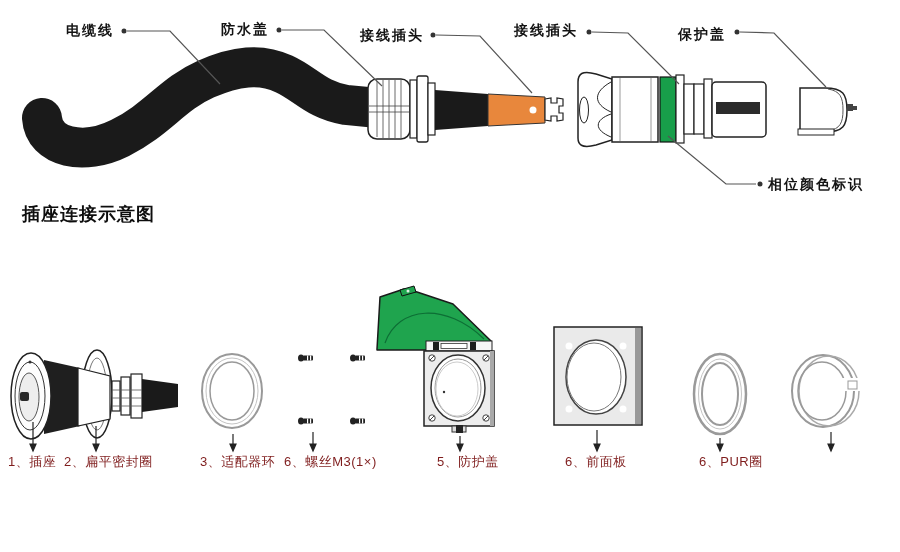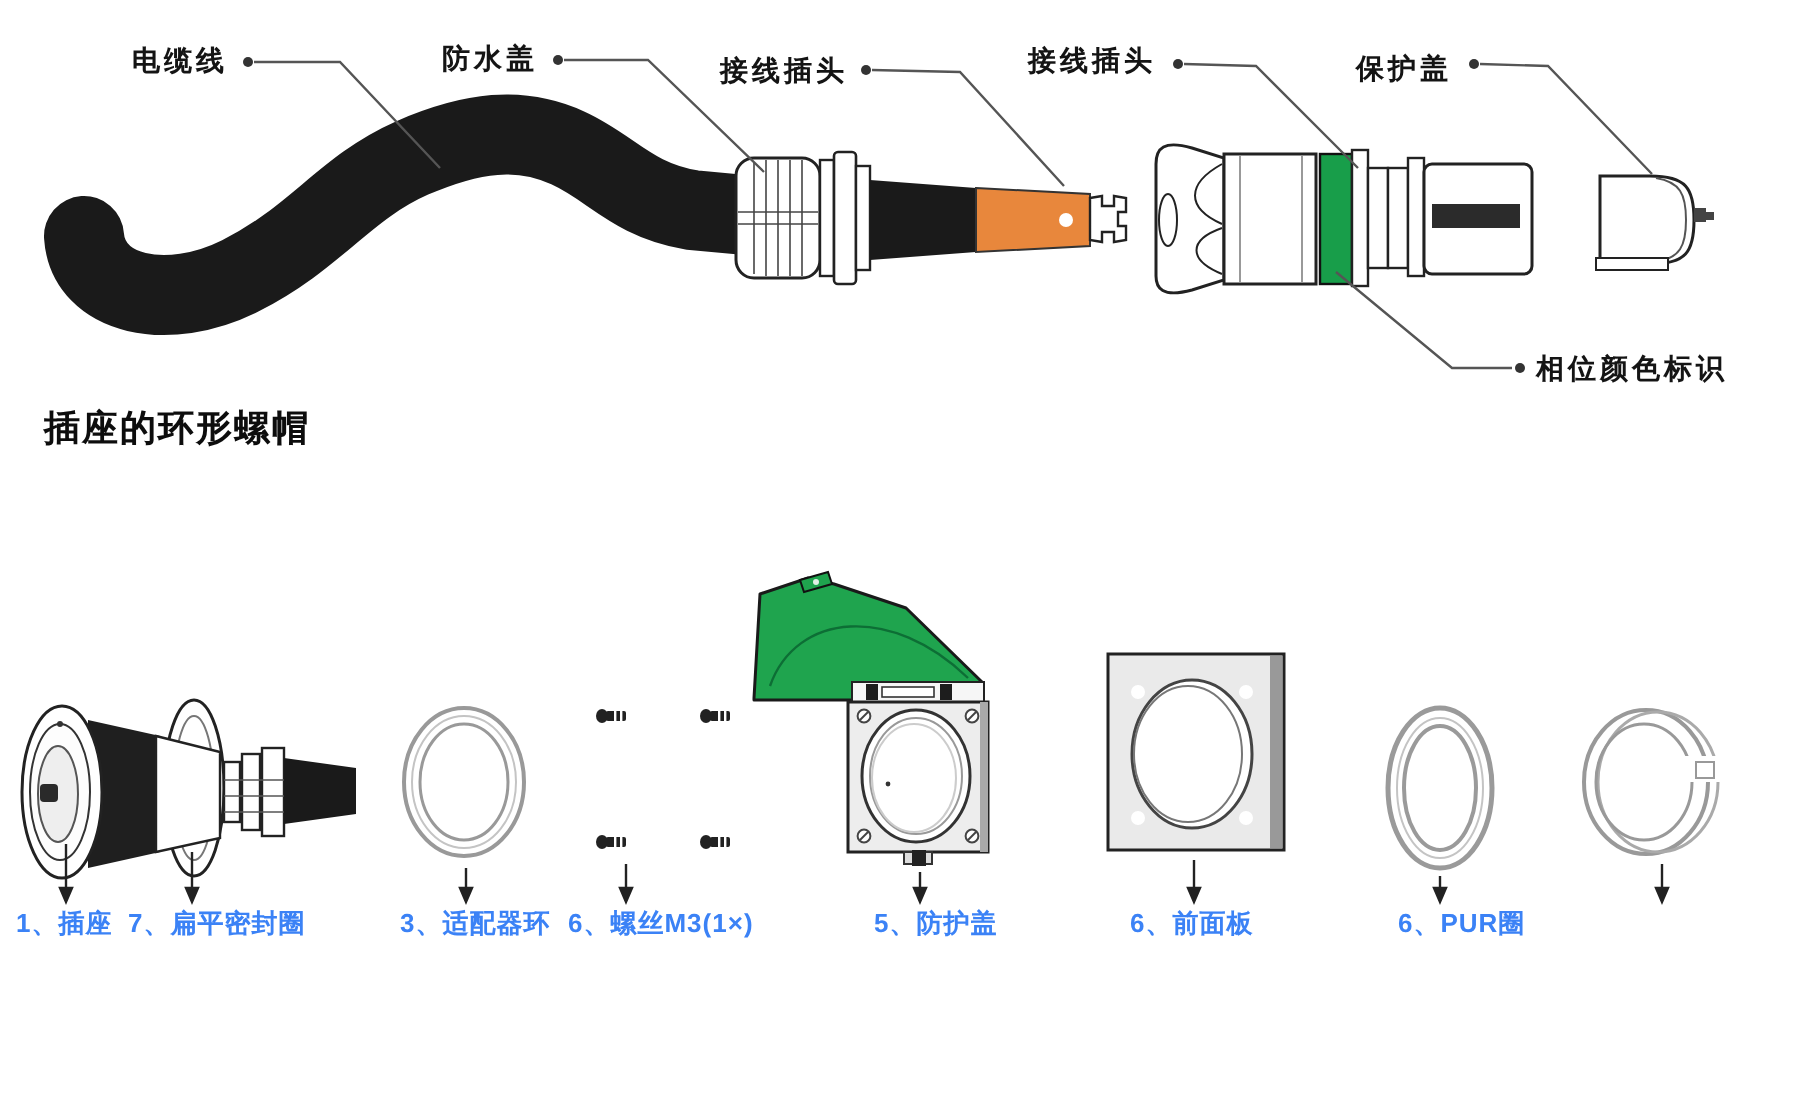--- a/index.html
+++ b/index.html
@@ -1,20 +1,20 @@
 <!DOCTYPE html>
 <html><head>
 <meta charset="utf-8">
 <style>
   html,body{margin:0;padding:0;background:#fff;}
   .canvas{position:relative;width:900px;height:552px;background:#fff;overflow:hidden;
           font-family:"Liberation Sans","DejaVu Sans",sans-serif;color:#111;}
   .canvas svg{position:absolute;left:0;top:0;}
   .lbl{position:absolute;font-size:14px;font-weight:700;letter-spacing:2px;white-space:nowrap;color:#141414;}
-  .plbl{position:absolute;top:453px;font-size:13px;font-weight:700;letter-spacing:0.5px;white-space:nowrap;color:#3b82f6;}
+  .plbl{position:absolute;top:453px;font-size:13px;font-weight:400;letter-spacing:0.5px;white-space:nowrap;color:#7f1d1d;}
   .title{position:absolute;font-size:18px;font-weight:700;letter-spacing:1px;color:#0d0d0d;}
 </style>
 </head>
 <body>
 
 <div class="canvas">
 
 <svg width="900" height="552" viewBox="0 0 900 552">
 
   <g>
@@ -217,23 +217,23 @@
   </g>
 </svg>
 
   <div class="lbl" style="left:66px;top:22px">电缆线</div>
   <div class="lbl" style="left:221px;top:21px">防水盖</div>
   <div class="lbl" style="left:360px;top:27px">接线插头</div>
   <div class="lbl" style="left:514px;top:22px">接线插头</div>
   <div class="lbl" style="left:678px;top:26px">保护盖</div>
   <div class="lbl" style="left:768px;top:176px">相位颜色标识</div>
 
-  <div class="title" style="left:22px;top:202px">插座的环形螺帽</div>
+  <div class="title" style="left:22px;top:202px">插座连接示意图</div>
 
   <div class="plbl" style="left:8px">1、插座</div>
-  <div class="plbl" style="left:64px">7、扁平密封圈</div>
+  <div class="plbl" style="left:64px">2、扁平密封圈</div>
   <div class="plbl" style="left:200px">3、适配器环</div>
   <div class="plbl" style="left:284px">6、螺丝M3(1×)</div>
   <div class="plbl" style="left:437px">5、防护盖</div>
   <div class="plbl" style="left:565px">6、前面板</div>
   <div class="plbl" style="left:699px">6、PUR圈</div>
 
 </div>
 
 </body></html>

